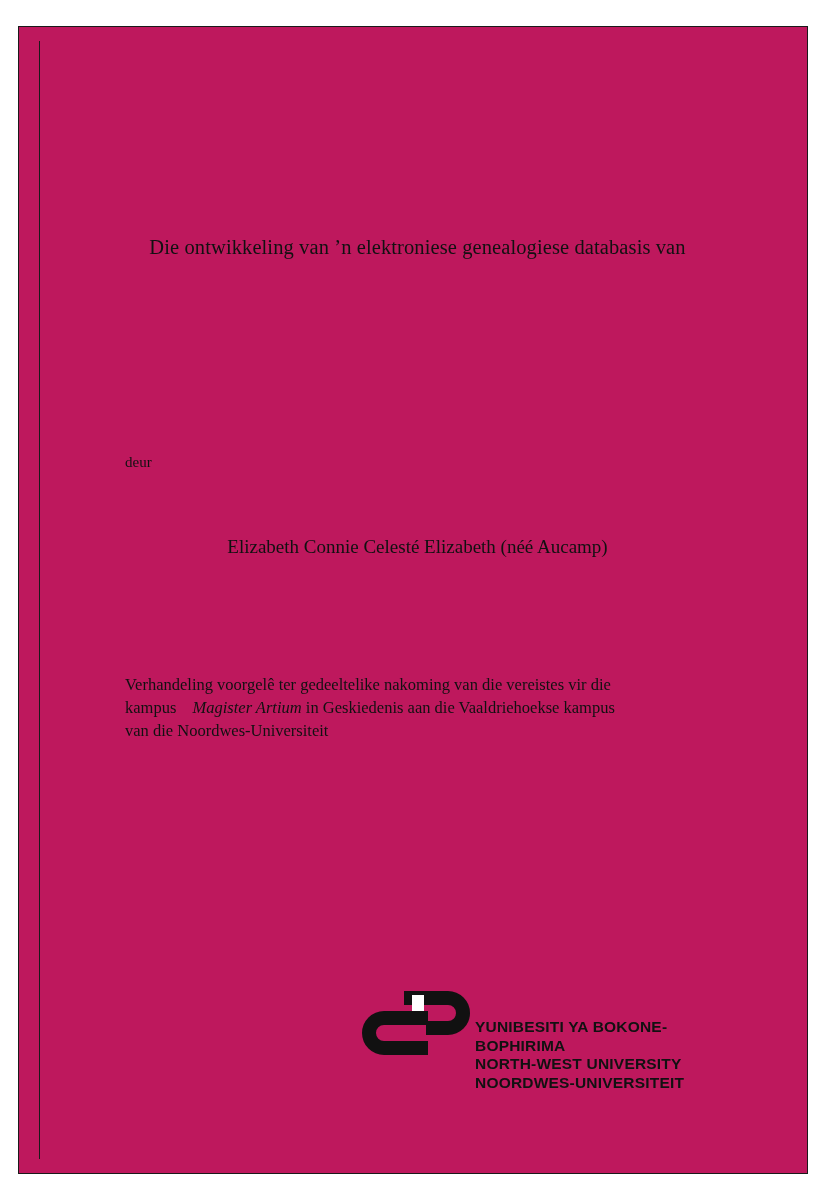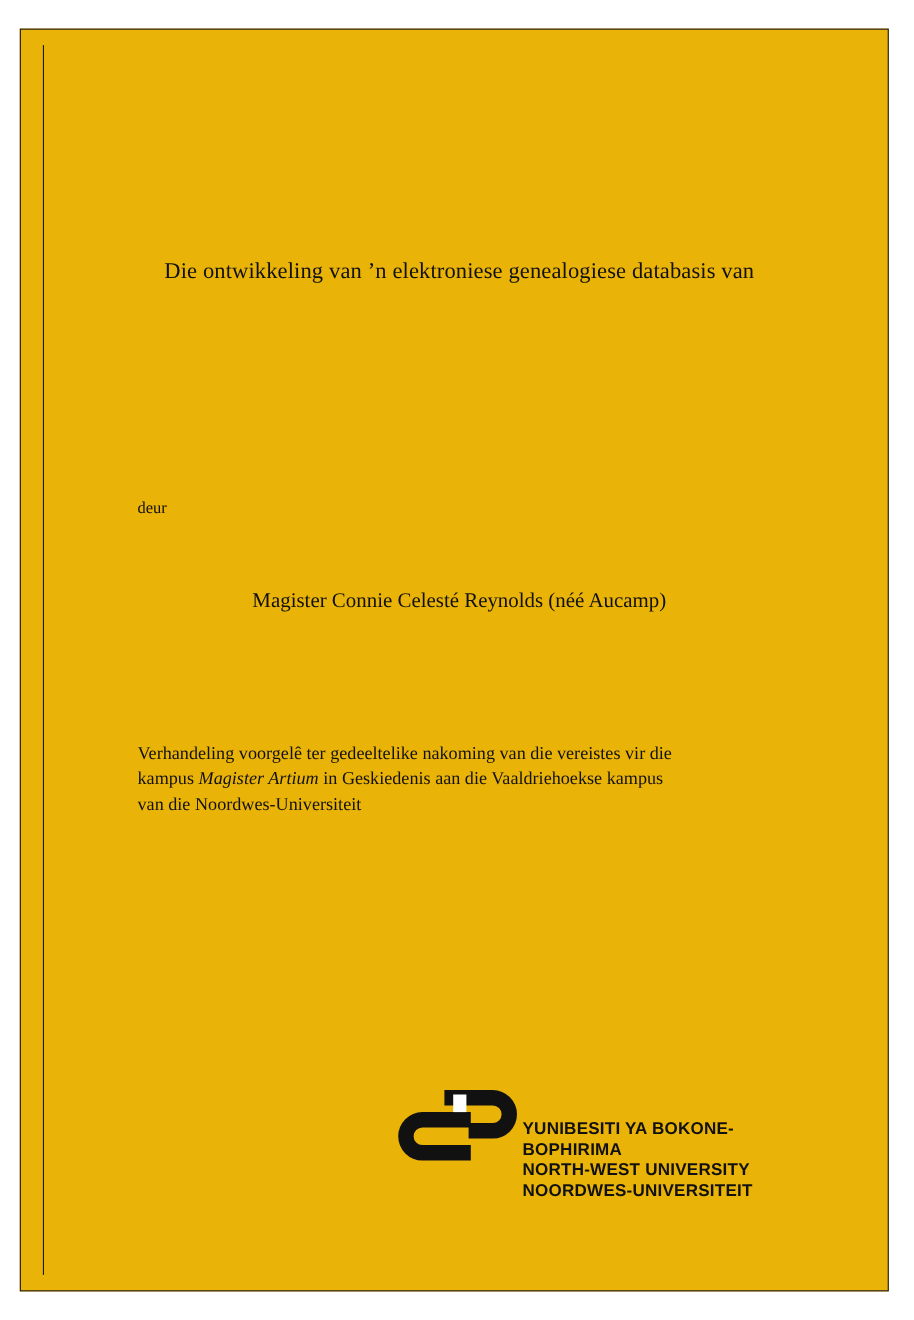--- a/index.html
+++ b/index.html
@@ -15,21 +15,21 @@
     position: relative;
     overflow: hidden;
   }
   .page {
     position: absolute;
     left: 18px;
     top: 26px;
     width: 790px;
     height: 1148px;
     border: 1.5px solid #1a1a1a;
-    background: #eab308;
+    background: #be185d;
     box-sizing: border-box;
   }
   .inner {
     position: absolute;
     left: 20px;
     top: 14px;
     right: 20px;
     bottom: 14px;
     border-left: 1.5px solid #1a1a1a;
     box-sizing: border-box;
@@ -81,20 +81,21 @@
     width: 585px;
     font-size: 16.5px;
     line-height: 23px;
   }
   .submission .just {
     text-align: justify;
     text-justify: inter-word;
   }
   .submission .ital {
     font-style: italic;
+    margin-left: 12px;
   }
 
   .supervisor {
     position: absolute;
     top: 866px;
     left: 0;
     width: 585px;
     font-size: 17px;
     line-height: 24px;
   }
@@ -145,21 +146,21 @@
 <div class="page">
   <div class="inner">
     <div class="content">
 
       <div class="title-block">
         <div class="title-line">Die ontwikkeling van ’n elektroniese genealogiese databasis van</div>
       </div>
 
       <div class="deur">deur</div>
 
-      <div class="author">Magister Connie Celesté Reynolds (néé Aucamp)</div>
+      <div class="author">Elizabeth Connie Celesté Elizabeth (néé Aucamp)</div>
 
       <div class="submission">
         <div class="just">Verhandeling voorgelê ter gedeeltelike nakoming van die vereistes vir die</div>
         <div><span>kampus </span><span class="ital">Magister Artium</span><span> in Geskiedenis aan die Vaaldriehoekse kampus</span></div>
         <div>van die Noordwes-Universiteit</div>
       </div>
 
 
       <div class="logo-wrap">
         <div class="logo-mark">

